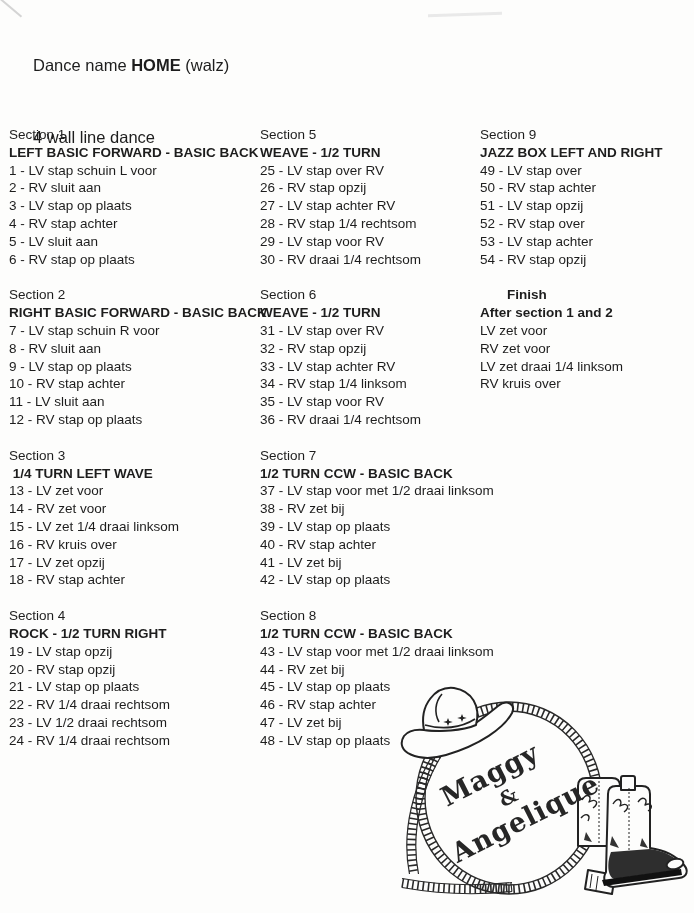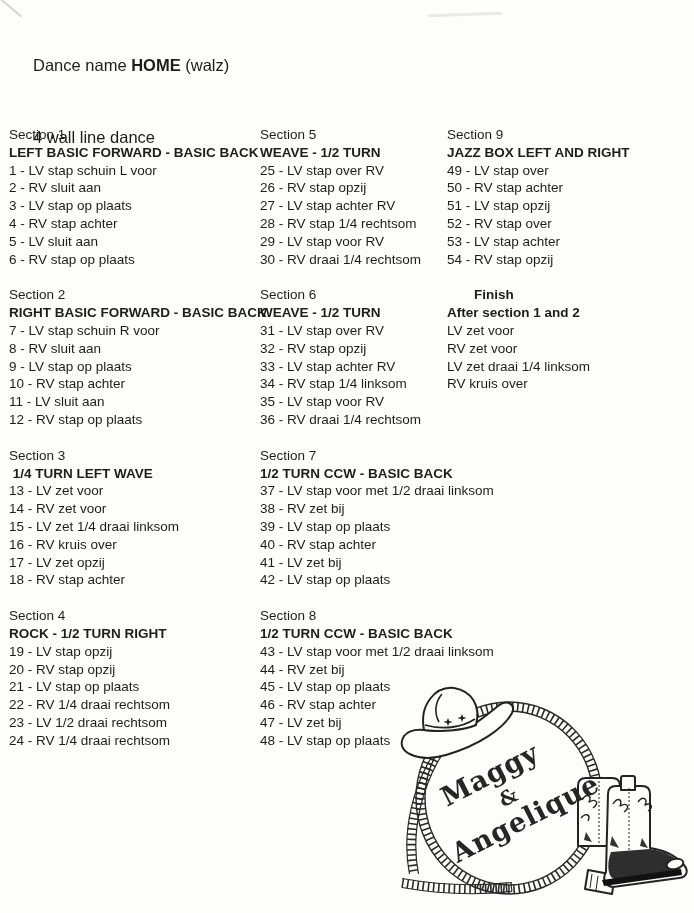--- a/index.html
+++ b/index.html
@@ -13,21 +13,21 @@
     position:absolute;left:9px;top:5px;
     font-size:16.5px;line-height:24px;white-space:pre;margin-left:24px;
   }
   .header b{font-weight:bold;}
   .col{
     position:absolute;top:126px;
     font-size:13.5px;line-height:17.8px;white-space:pre;
   }
   .col-1{left:9px;}
   .col-2{left:260px;}
-  .col-3{left:447px;}
+  .col-3{left:480px;}
   .section{margin-bottom:18px;}
   .sec-title{font-weight:bold;}
   .bold{font-weight:bold;padding-left:27px;}
   .artifact{position:absolute;pointer-events:none;}
   #artifact-corner{left:-5px;top:6px;width:30px;height:2px;background:#c9c9c9;transform:rotate(40deg);opacity:.8;}
   #artifact-smudge{left:428px;top:13px;width:74px;height:3px;background:#e9e9e9;transform:rotate(-2deg);}
   #logo{position:absolute;left:386px;top:676px;}
   svg text{font-family:"DejaVu Serif","Liberation Serif",serif;}
 </style>
 </head>

